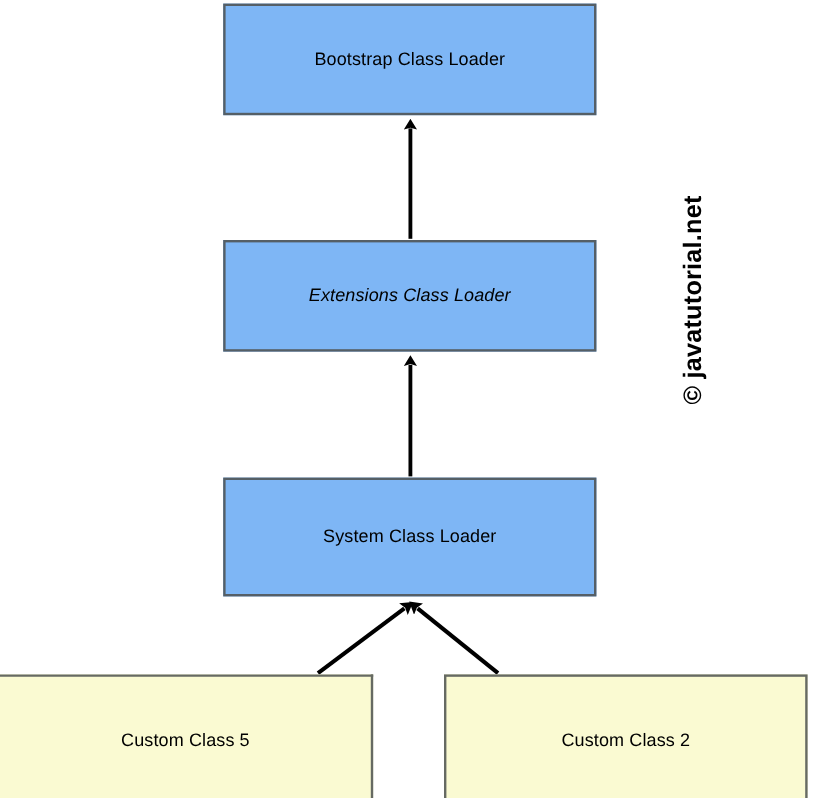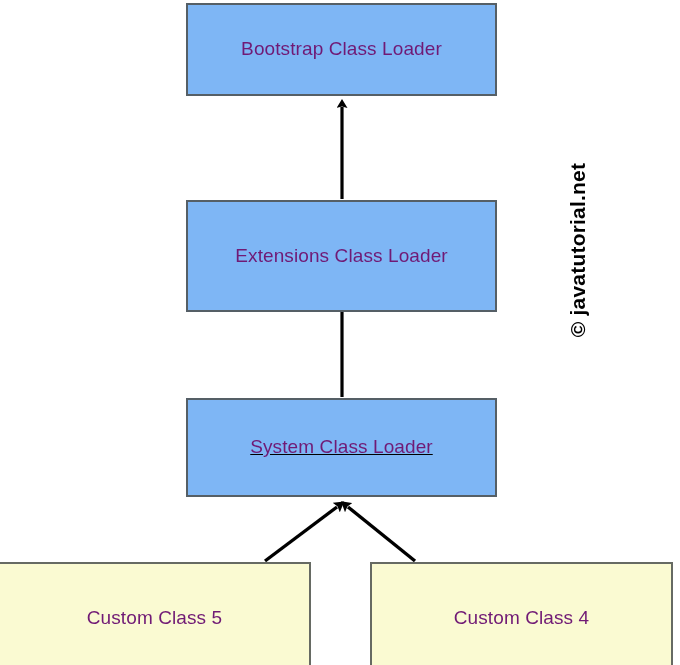--- a/index.html
+++ b/index.html
@@ -18,22 +18,22 @@
   }
   .node {
     position: absolute;
     box-sizing: border-box;
     display: flex;
     align-items: center;
     justify-content: center;
     text-align: center;
   }
   .node-label {
-    font-size: 19px;
-    color: #701a75;
+    font-size: 15px;
+    color: #000000;
     line-height: 1.2;
     letter-spacing: 0.1px;
     padding: 0 6px;
   }
   .node-loader {
     background: #7EB6F5;
     border: 2px solid #555f66;
   }
   .node-custom {
     background: #FAFAD2;
@@ -44,29 +44,29 @@
     left: 186px;
     top: 3px;
     width: 311px;
     height: 93px;
   }
   
   #node-extensions {
     left: 186px;
     top: 200px;
     width: 311px;
-    height: 112px;
+    height: 93px;
+    font-style: italic;
   }
   
   #node-system {
     left: 186px;
     top: 398px;
     width: 311px;
     height: 99px;
-    text-decoration: underline;
   }
   
   #node-custom1 {
     left: -2px;
     top: 562px;
     width: 313px;
     height: 112px;
     border-left-color: transparent;
   }
   
@@ -131,18 +131,18 @@
 
   <div class="node node-loader" id="node-system">
     <span class="node-label">System Class Loader</span>
   </div>
 
   <div class="node node-custom" id="node-custom1">
     <span class="node-label">Custom Class 5</span>
   </div>
 
   <div class="node node-custom" id="node-custom2">
-    <span class="node-label">Custom Class 4</span>
+    <span class="node-label">Custom Class 2</span>
   </div>
 
   <div class="watermark">© javatutorial.net</div>
 
 </div>
 
 </body></html>

